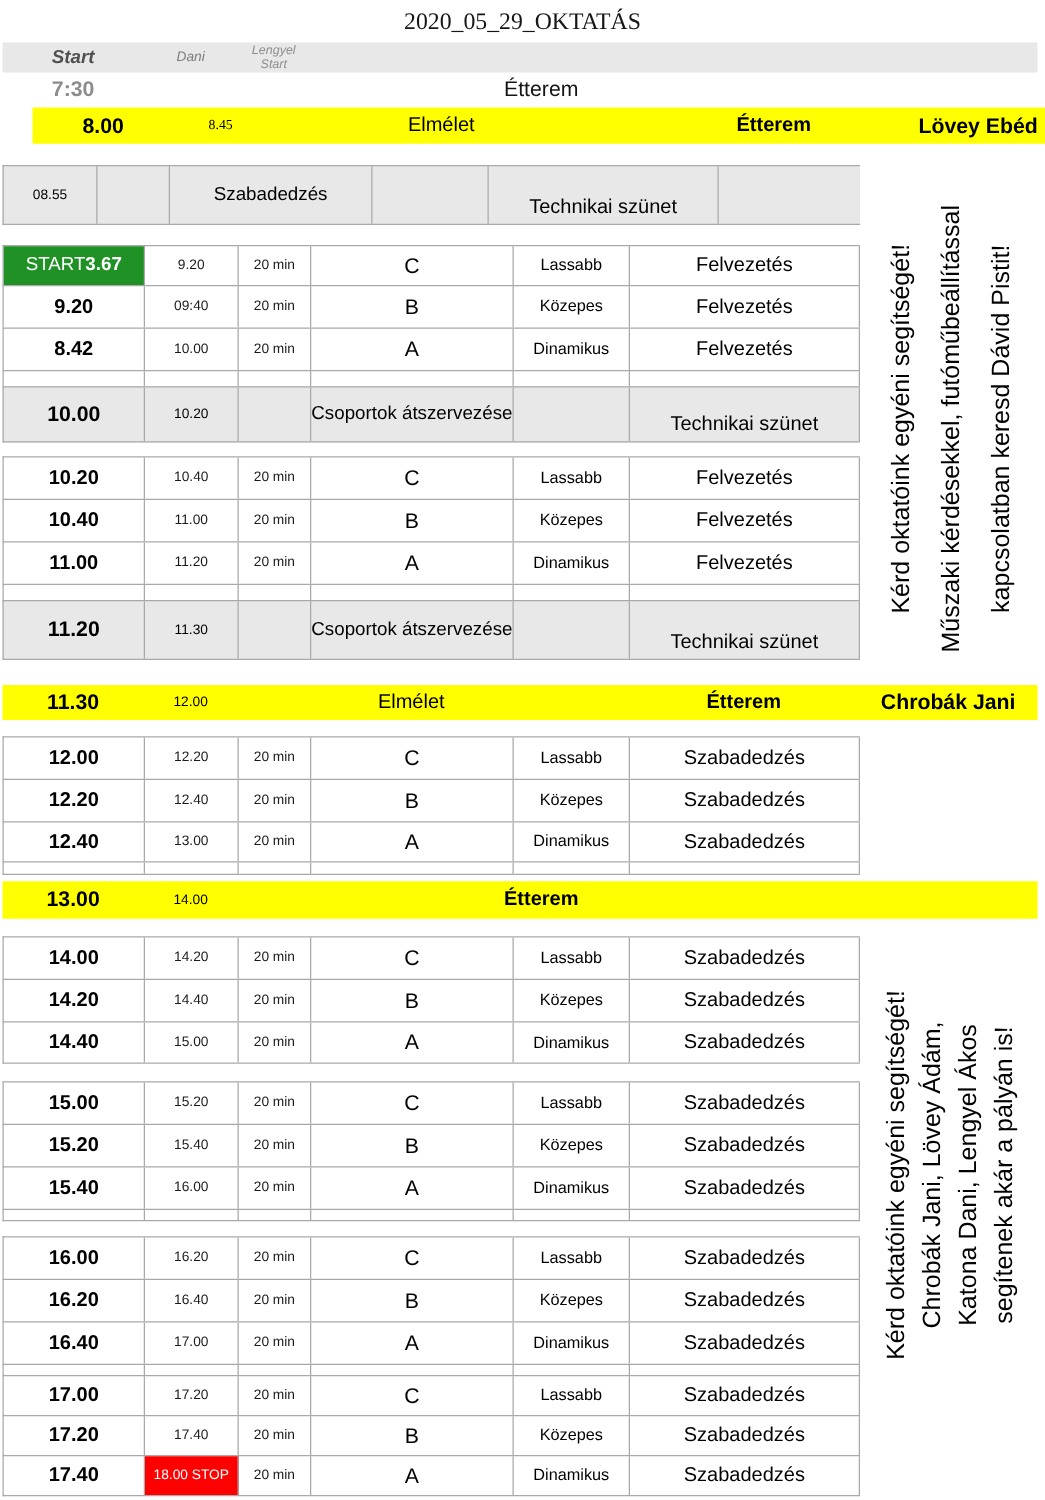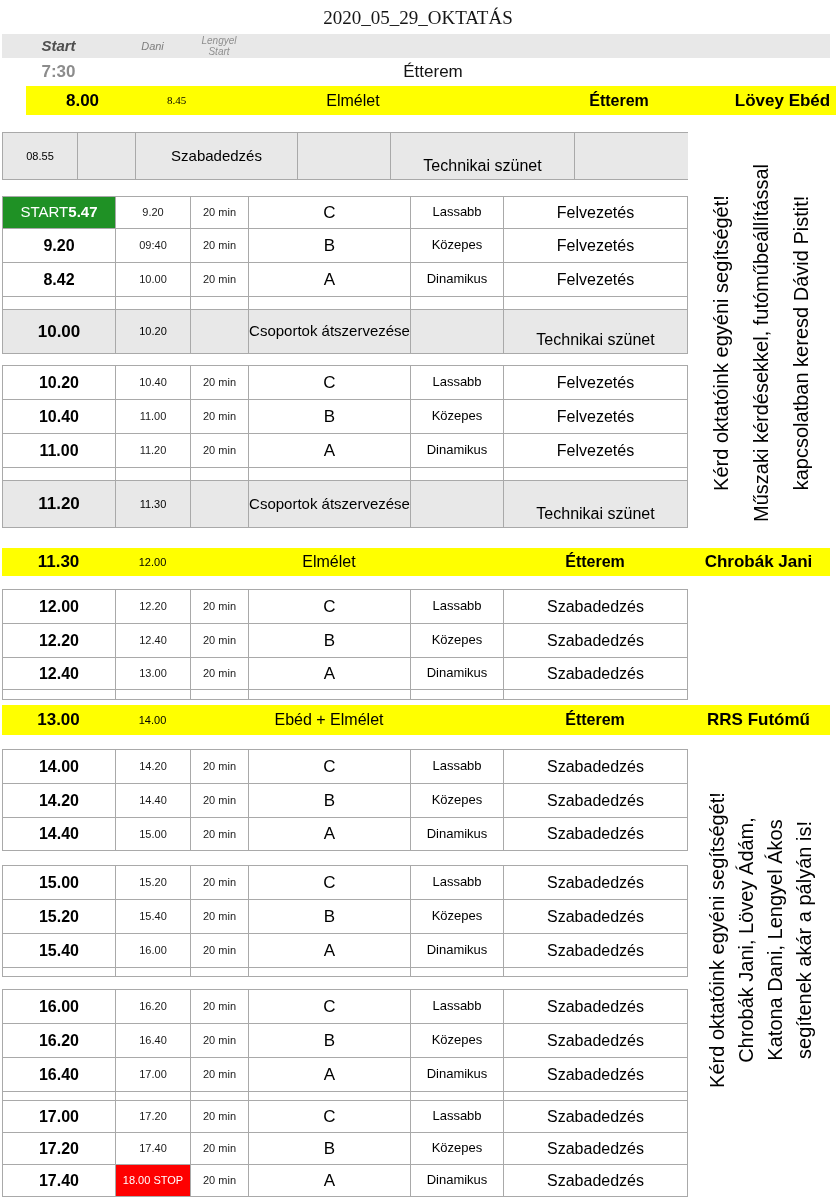--- a/index.html
+++ b/index.html
@@ -96,21 +96,21 @@
         <div class="cell g-stop" style="width: 75px;">08.55</div>
         <div class="cell " style="width: 58px;"></div>
         <div class="cell g-activity" style="width: 162px;">Szabadedzés</div>
         <div class="cell " style="width: 93px;"></div>
         <div class="cell g-note" style="width: 184px;">Technikai szünet</div>
       </div>
       <div class="row gap-row" style="height: 16px;"></div>
       <div class="row session-row bordered" style="height: 32px;">
         <div class="cell c-start green" style="width: 113px; background: rgb(31, 145, 37);">
           <div class="pfx">START </div>
-          <div class="">5.47</div>
+          <div class="">3.67</div>
         </div>
         <div class="cell c-stop" style="width: 75px;">9.20</div>
         <div class="cell c-brutto" style="width: 58px;">20 min</div>
         <div class="cell c-group" style="width: 162px;">C</div>
         <div class="cell c-speed" style="width: 93px;">Lassabb</div>
         <div class="cell c-kind" style="width: 184px;">Felvezetés</div>
       </div>
       <div class="row session-row bordered" style="height: 34px;">
         <div class="cell c-start" style="width: 113px;">9.20</div>
         <div class="cell c-stop" style="width: 75px;">09:40</div>
@@ -225,24 +225,22 @@
         <div class="cell " style="width: 58px;"></div>
         <div class="cell " style="width: 162px;"></div>
         <div class="cell " style="width: 93px;"></div>
         <div class="cell " style="width: 184px;"></div>
       </div>
       <div class="row gap-row" style="height: 5px;"></div>
       <div class="row yellow-row" style="height: 30px; background: rgb(255, 255, 0);">
         <div class="cell y-start" style="width: 113px;">13.00</div>
         <div class="cell y-stop" style="width: 75px;">14.00</div>
         <div class="cell " style="width: 58px;"></div>
-        <div class="cell y-activity" style="width: 162px;">Ebéd + Elmélet</div>
         <div class="cell " style="width: 93px;"></div>
         <div class="cell y-place" style="width: 184px;">Étterem</div>
-        <div class="cell y-name">RRS Futómű</div>
       </div>
       <div class="row gap-row" style="height: 14px;"></div>
       <div class="row session-row bordered" style="height: 34px;">
         <div class="cell c-start" style="width: 113px;">14.00</div>
         <div class="cell c-stop" style="width: 75px;">14.20</div>
         <div class="cell c-brutto" style="width: 58px;">20 min</div>
         <div class="cell c-group" style="width: 162px;">C</div>
         <div class="cell c-speed" style="width: 93px;">Lassabb</div>
         <div class="cell c-kind" style="width: 184px;">Szabadedzés</div>
       </div>

